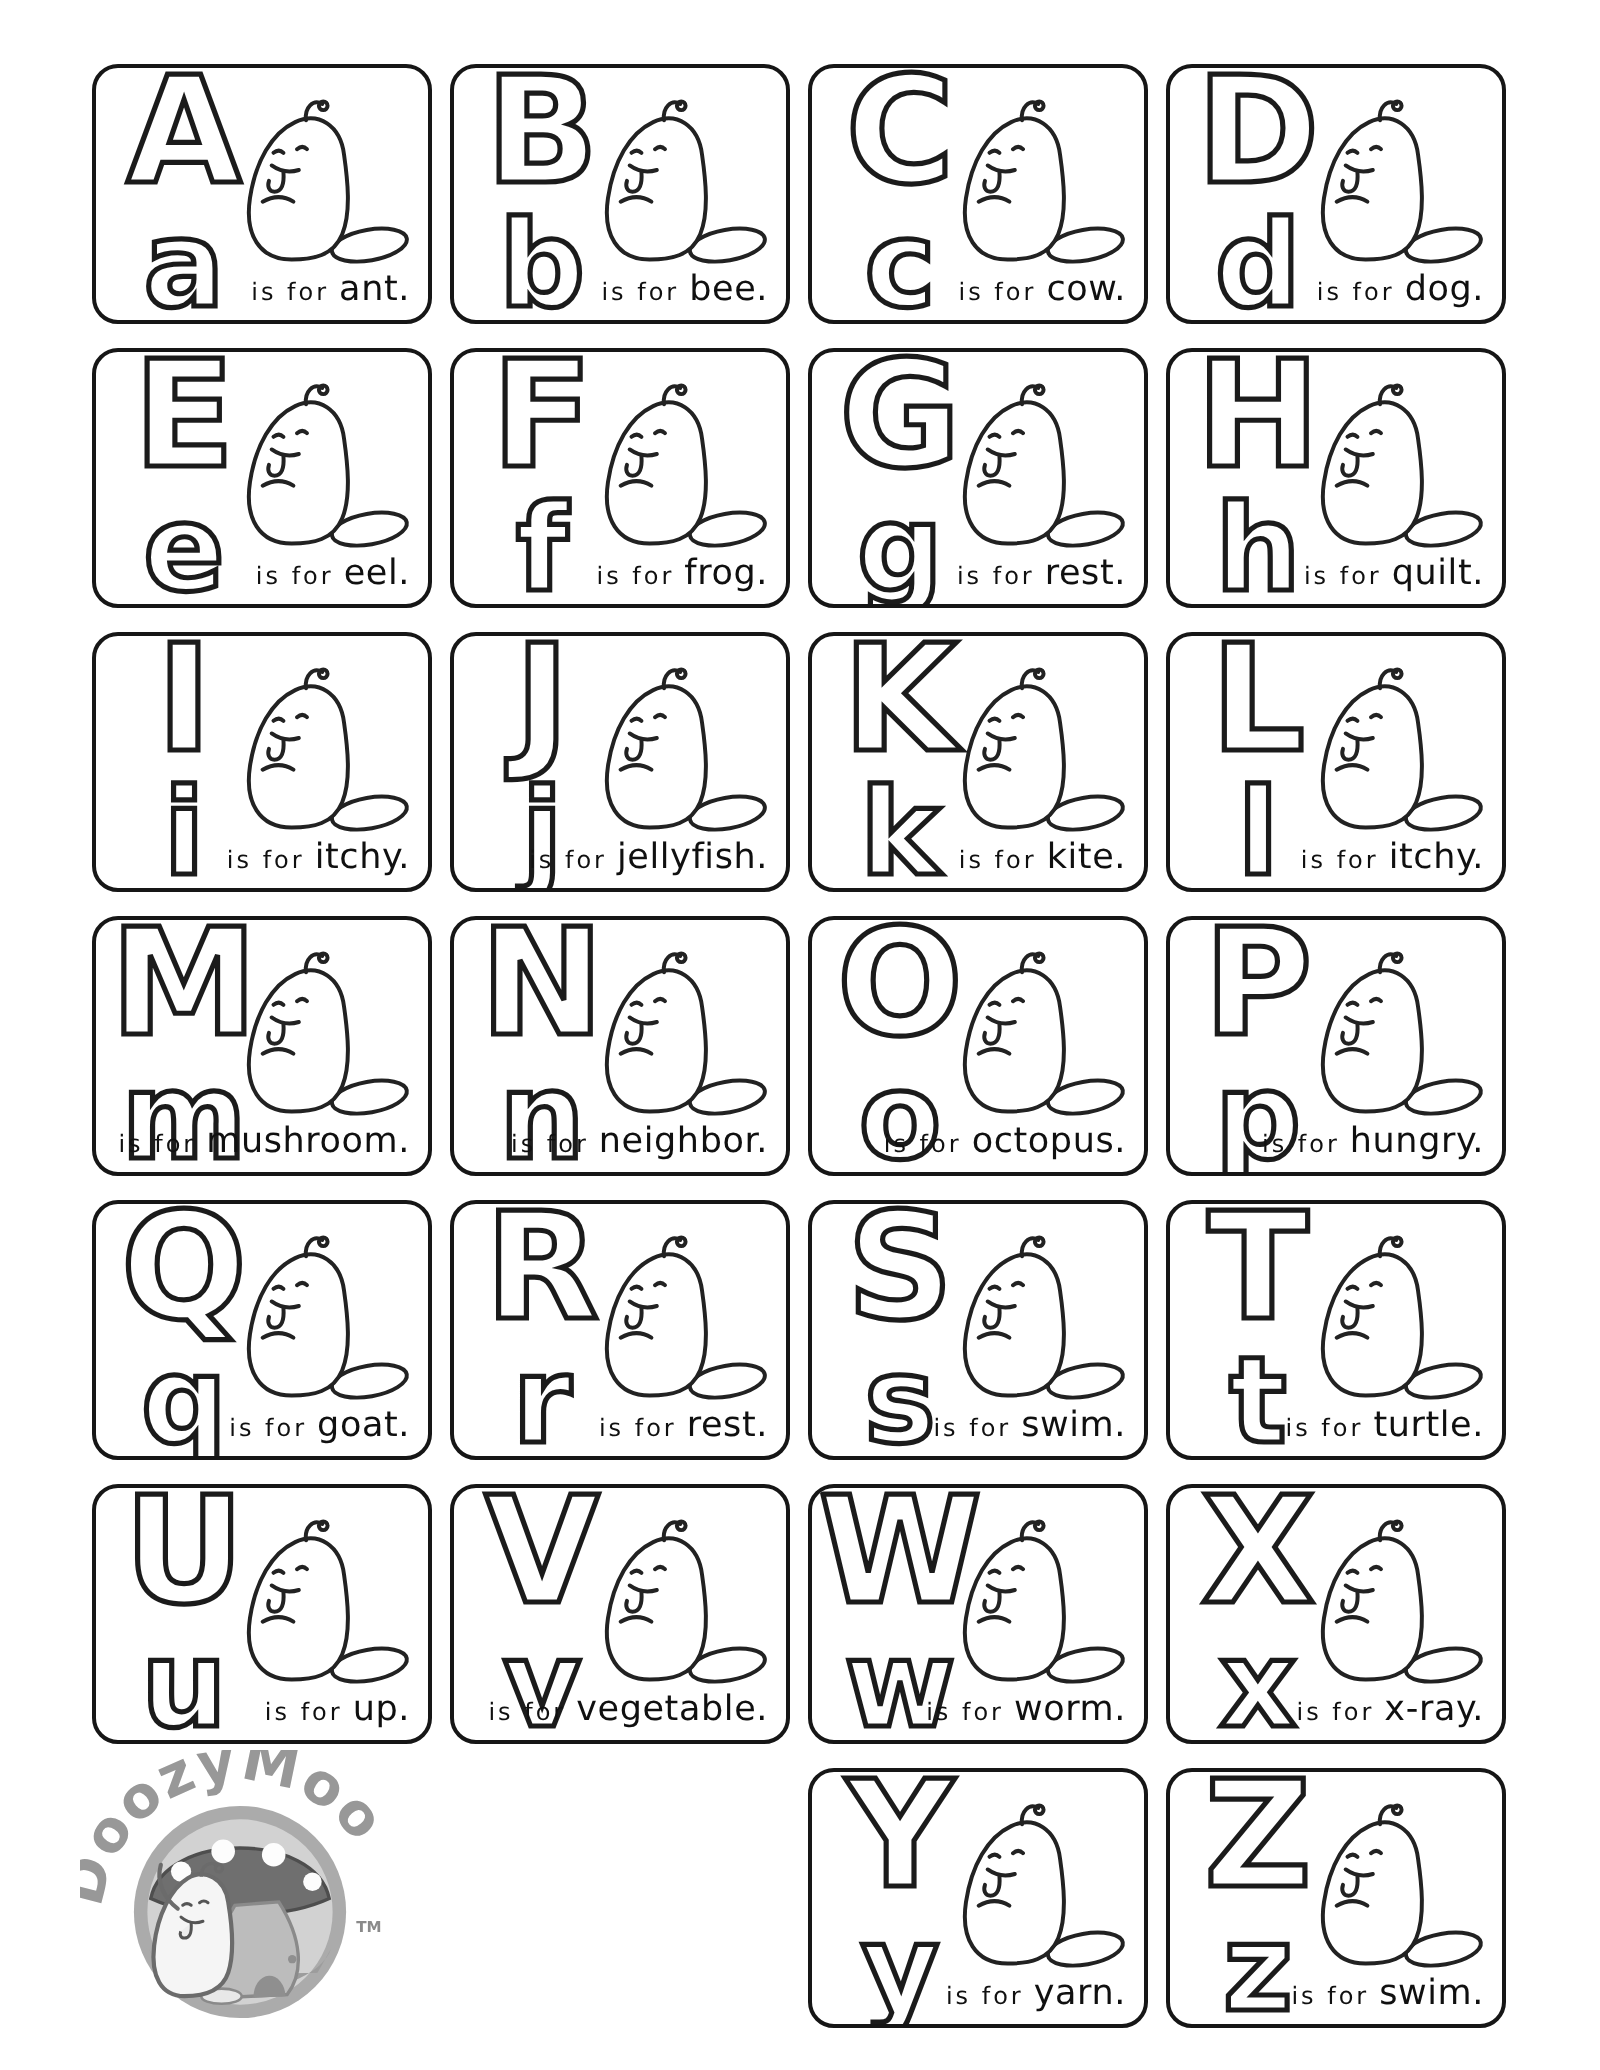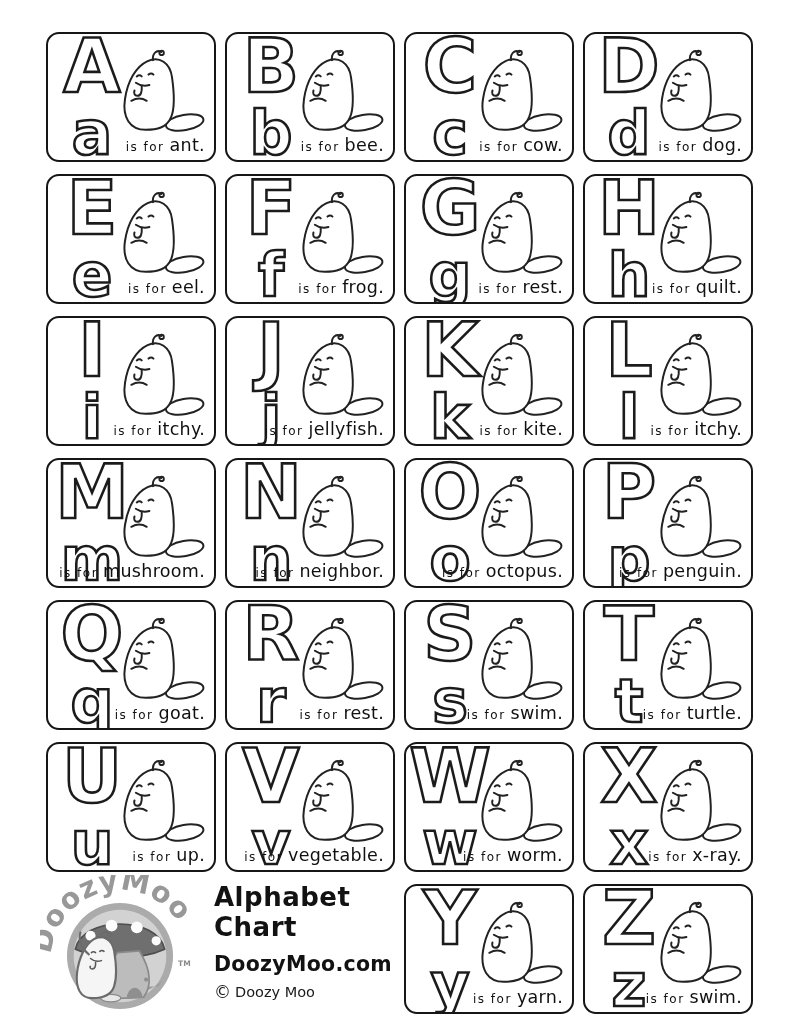--- a/index.html
+++ b/index.html
@@ -315,21 +315,21 @@
       <span class="upper">P</span>
       <span class="lower">p</span>
     </div>
     <div class="art">
       <svg viewBox="0 0 115 100" preserveAspectRatio="xMidYMax meet">
             <use href="#doozy-creature"></use>
           </svg>
     </div>
     <div class="caption">
       <span class="isfor">is for</span>
-      <span class="word">penguin.</span>
+      <span class="word">hungry.</span>
     </div>
   </div>
       <div class="card">
     <div class="letters">
       <span class="upper">Q</span>
       <span class="lower">q</span>
     </div>
     <div class="art">
       <svg viewBox="0 0 115 100" preserveAspectRatio="xMidYMax meet">
             <use href="#doozy-creature"></use>
@@ -466,28 +466,20 @@
         <path d="M61,88 q2.5,-2 5,0" fill="none" stroke="#555" stroke-width="1.8" stroke-linecap="round"></path>
         <path d="M71,86.5 q2.5,-2 5,0" fill="none" stroke="#555" stroke-width="1.8" stroke-linecap="round"></path>
         <path d="M60,95 q6,5 13,2.5" fill="none" stroke="#555" stroke-width="1.8" stroke-linecap="round"></path>
         <path d="M66,98.5 c0.5,6 -1,9 -4,9 c-2.2,0 -3,-2 -2.2,-4" fill="#eee" stroke="#555" stroke-width="1.8"></path>
         <path id="arcpath" d="M13,96 A82,82 0 0 1 177,96" fill="none"></path>
         <text font-family="DejaVu Sans, sans-serif" font-weight="bold" font-size="34" fill="#989898" stroke="#ffffff" stroke-width="5" paint-order="stroke" letter-spacing="1">
           <textPath href="#arcpath" startOffset="6" id="logo-arc-textpath">DoozyMoo</textPath>
         </text>
         <text id="logo-tm" x="164" y="104" font-size="9" fill="#8a8a8a" font-family="DejaVu Sans, sans-serif" font-weight="bold">TM</text>
       </svg>
-      <div class="brandtext">
-        <div class="brand-title">Alphabet Chart</div>
-        <div class="brand-site">DoozyMoo.com</div>
-        <div class="brand-copy">
-          <span class="csym">©</span>
-          <span>Doozy Moo</span>
-        </div>
-      </div>
     </div>
   <div class="card">
     <div class="letters">
       <span class="upper">Y</span>
       <span class="lower">y</span>
     </div>
     <div class="art">
       <svg viewBox="0 0 115 100" preserveAspectRatio="xMidYMax meet">
             <use href="#doozy-creature"></use>
           </svg>

